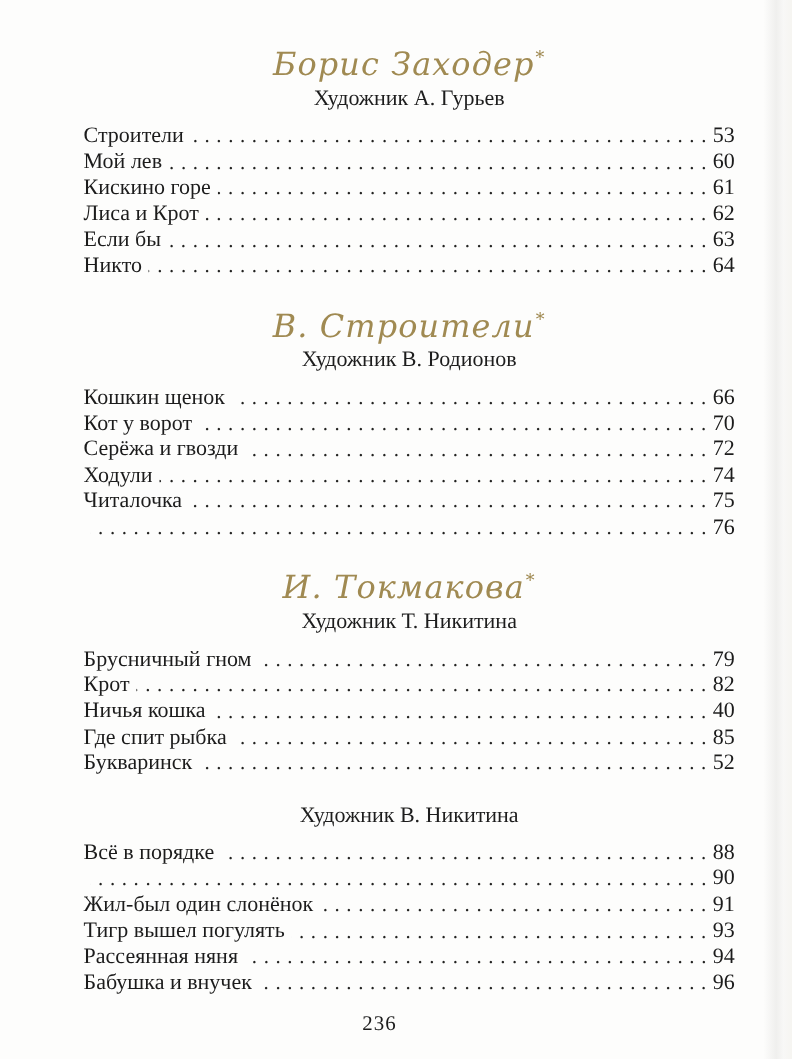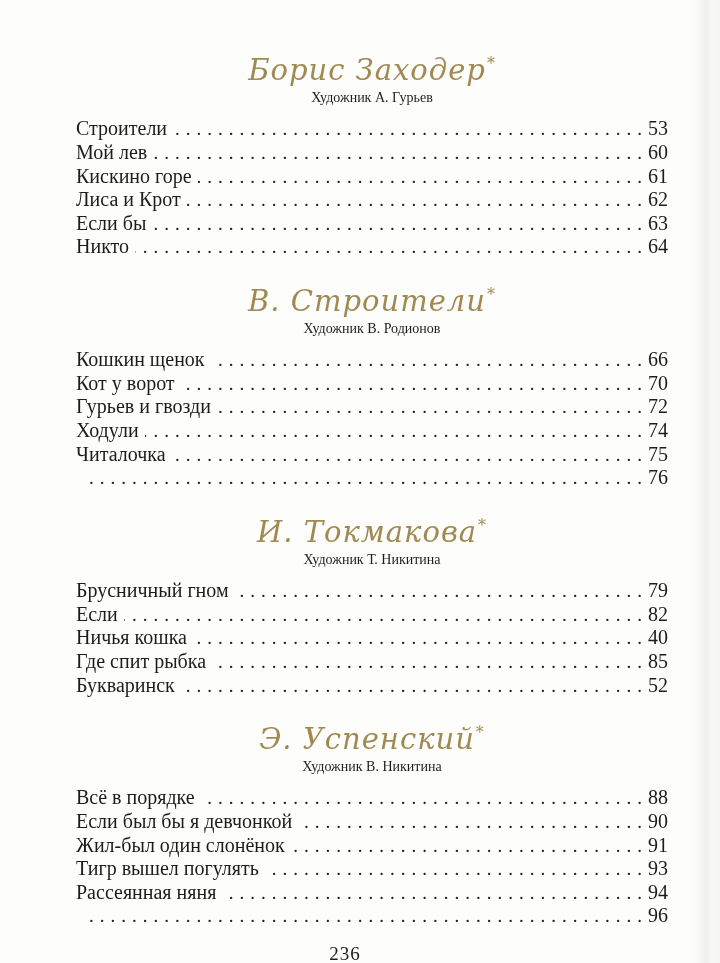--- a/index.html
+++ b/index.html
@@ -27,42 +27,42 @@
       rgba(0,0,0,0) 0%,
       rgba(120,118,110,0.10) 45%,
       rgba(120,118,110,0.04) 70%,
       rgba(245,244,240,0.9) 100%);
     pointer-events: none;
   }
   .toc {
     padding: 40px 52px 0 76px;
   }
   .toc-section { margin-top: 24px; }
-  .toc-section:first-child { margin-top: 12px; }
+  .toc-section:first-child { margin-top: 0; }
 
   .author {
     margin: 0 0 2px 0;
     text-align: center;
     font-family: "DejaVu Serif", serif;
     font-style: italic;
     font-weight: 400;
     font-size: 29px;
     line-height: 1.25;
     letter-spacing: 1px;
   }
   .author-note {
     font-size: 16px;
     font-style: normal;
     vertical-align: super;
     line-height: 0;
     margin-left: 1px;
   }
   .artist {
     text-align: center;
-    font-size: 14px;
+    font-size: 20px;
     line-height: 1.15;
     margin-bottom: 11px;
     color: #1d1d1d;
   }
   .entries { }
   .entry {
     display: flex;
     align-items: baseline;
     font-size: 20px;
     line-height: 23.6px;
@@ -146,21 +146,21 @@
     <span class="pagenum">66</span>
   </div>
 
   <div class="entry">
     <span class="title">Кот у ворот</span>
     <span class="dots" aria-hidden="true">................................................................................</span>
     <span class="pagenum">70</span>
   </div>
 
   <div class="entry">
-    <span class="title">Гурьев и гвозди</span>
+    <span class="title">Серёжа и гвозди</span>
     <span class="dots" aria-hidden="true">................................................................................</span>
     <span class="pagenum">72</span>
   </div>
 
   <div class="entry">
     <span class="title">Ходули</span>
     <span class="dots" aria-hidden="true">................................................................................</span>
     <span class="pagenum">74</span>
   </div>
 
@@ -181,21 +181,21 @@
     <h2 class="author"><span class="author-name accent" style="color: rgb(160, 138, 82);">И. Токмакова</span><sup class="author-note accent" style="color: rgb(160, 138, 82);">*</sup></h2>
     <div class="artist">Художник Т. Никитина</div>
     <div class="entries">
   <div class="entry">
     <span class="title">Брусничный гном</span>
     <span class="dots" aria-hidden="true">................................................................................</span>
     <span class="pagenum">79</span>
   </div>
 
   <div class="entry">
-    <span class="title">Если</span>
+    <span class="title">Крот</span>
     <span class="dots" aria-hidden="true">................................................................................</span>
     <span class="pagenum">82</span>
   </div>
 
   <div class="entry">
     <span class="title">Ничья кошка</span>
     <span class="dots" aria-hidden="true">................................................................................</span>
     <span class="pagenum">40</span>
   </div>
 
@@ -207,31 +207,29 @@
 
   <div class="entry">
     <span class="title">Букваринск</span>
     <span class="dots" aria-hidden="true">................................................................................</span>
     <span class="pagenum">52</span>
   </div>
 </div>
   </section>
 
   <section class="toc-section">
-    <h2 class="author"><span class="author-name accent" style="color: rgb(160, 138, 82);">Э. Успенский</span><sup class="author-note accent" style="color: rgb(160, 138, 82);">*</sup></h2>
     <div class="artist">Художник В. Никитина</div>
     <div class="entries">
   <div class="entry">
     <span class="title">Всё в порядке</span>
     <span class="dots" aria-hidden="true">................................................................................</span>
     <span class="pagenum">88</span>
   </div>
 
   <div class="entry">
-    <span class="title">Если был бы я девчонкой</span>
     <span class="dots" aria-hidden="true">................................................................................</span>
     <span class="pagenum">90</span>
   </div>
 
   <div class="entry">
     <span class="title">Жил-был один слонёнок</span>
     <span class="dots" aria-hidden="true">................................................................................</span>
     <span class="pagenum">91</span>
   </div>
 
@@ -241,20 +239,21 @@
     <span class="pagenum">93</span>
   </div>
 
   <div class="entry">
     <span class="title">Рассеянная няня</span>
     <span class="dots" aria-hidden="true">................................................................................</span>
     <span class="pagenum">94</span>
   </div>
 
   <div class="entry">
+    <span class="title">Бабушка и внучек</span>
     <span class="dots" aria-hidden="true">................................................................................</span>
     <span class="pagenum">96</span>
   </div>
 </div>
   </section>
 </main>
   <div class="page-number">236</div>
   <div class="page-edge"></div>
 </div>
 

